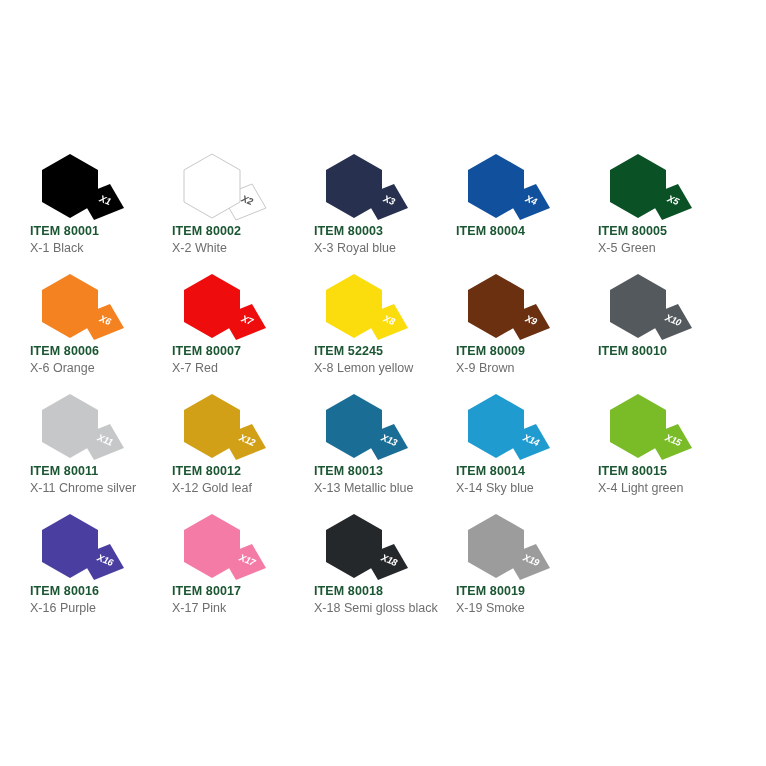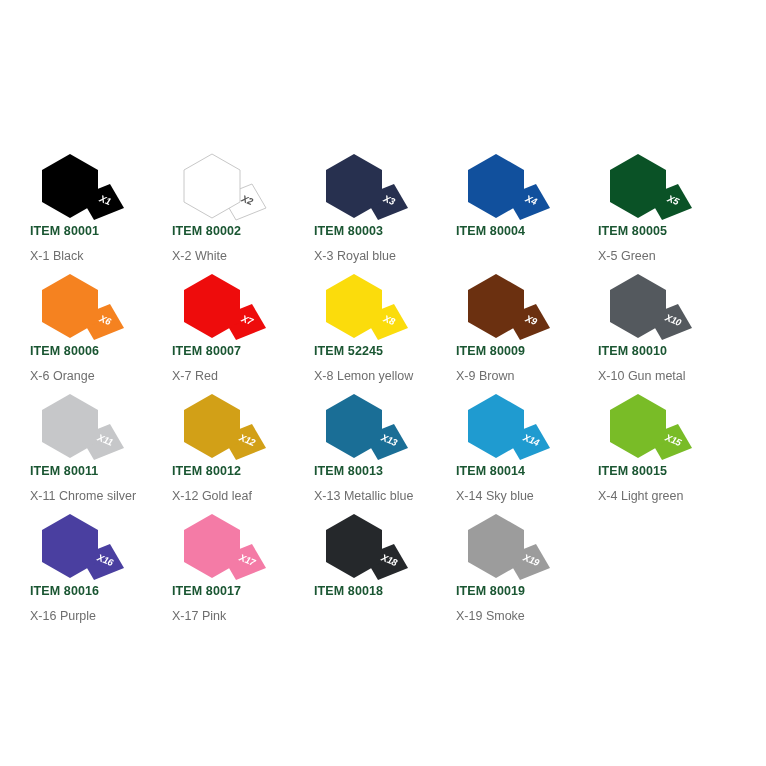--- a/index.html
+++ b/index.html
@@ -61,21 +61,21 @@
     color: #1a5632;
     letter-spacing: 0.1px;
     line-height: 14px;
     white-space: nowrap;
   }
   .item-name {
     font-size: 12.5px;
     font-weight: normal;
     color: #6e6e6e;
     line-height: 20px;
-    margin-top: 8px;
+    margin-top: 0;
     width: 124px;
   }
 </style>
 </head>
 <body>
 
 <div id="product-grid">
     <div class="product-card">
       <div class="jar">
         <svg viewBox="0 0 92 72">
@@ -176,21 +176,20 @@
     </div>
     <div class="product-card">
       <div class="jar">
         <svg viewBox="0 0 92 72">
           <polygon points="44,44 74,32 88,56 58,68" fill="#54595e"></polygon>
           <polygon points="34,2 62,18 62,50 34,66 6,50 6,18" fill="#54595e"></polygon>
           <text class="jar-label-text" x="68" y="51" text-anchor="middle" fill="#ffffff" transform="rotate(22 68 51)">X10</text>
         </svg>
       </div>
       <div class="item-code">ITEM 80010</div>
-      <div class="item-name">X-10 Gun metal</div>
     </div>
     <div class="product-card">
       <div class="jar">
         <svg viewBox="0 0 92 72">
           <polygon points="44,44 74,32 88,56 58,68" fill="#c6c7c9"></polygon>
           <polygon points="34,2 62,18 62,50 34,66 6,50 6,18" fill="#c6c7c9"></polygon>
           <text class="jar-label-text" x="68" y="51" text-anchor="middle" fill="#ffffff" transform="rotate(22 68 51)">X11</text>
         </svg>
       </div>
       <div class="item-code">ITEM 80011</div>
@@ -264,20 +263,21 @@
     </div>
     <div class="product-card">
       <div class="jar">
         <svg viewBox="0 0 92 72">
           <polygon points="44,44 74,32 88,56 58,68" fill="#25282b"></polygon>
           <polygon points="34,2 62,18 62,50 34,66 6,50 6,18" fill="#25282b"></polygon>
           <text class="jar-label-text" x="68" y="51" text-anchor="middle" fill="#ffffff" transform="rotate(22 68 51)">X18</text>
         </svg>
       </div>
       <div class="item-code">ITEM 80018</div>
+      <div class="item-name">X-18 Semi gloss black</div>
     </div>
     <div class="product-card">
       <div class="jar">
         <svg viewBox="0 0 92 72">
           <polygon points="44,44 74,32 88,56 58,68" fill="#9c9c9c"></polygon>
           <polygon points="34,2 62,18 62,50 34,66 6,50 6,18" fill="#9c9c9c"></polygon>
           <text class="jar-label-text" x="68" y="51" text-anchor="middle" fill="#ffffff" transform="rotate(22 68 51)">X19</text>
         </svg>
       </div>
       <div class="item-code">ITEM 80019</div>

